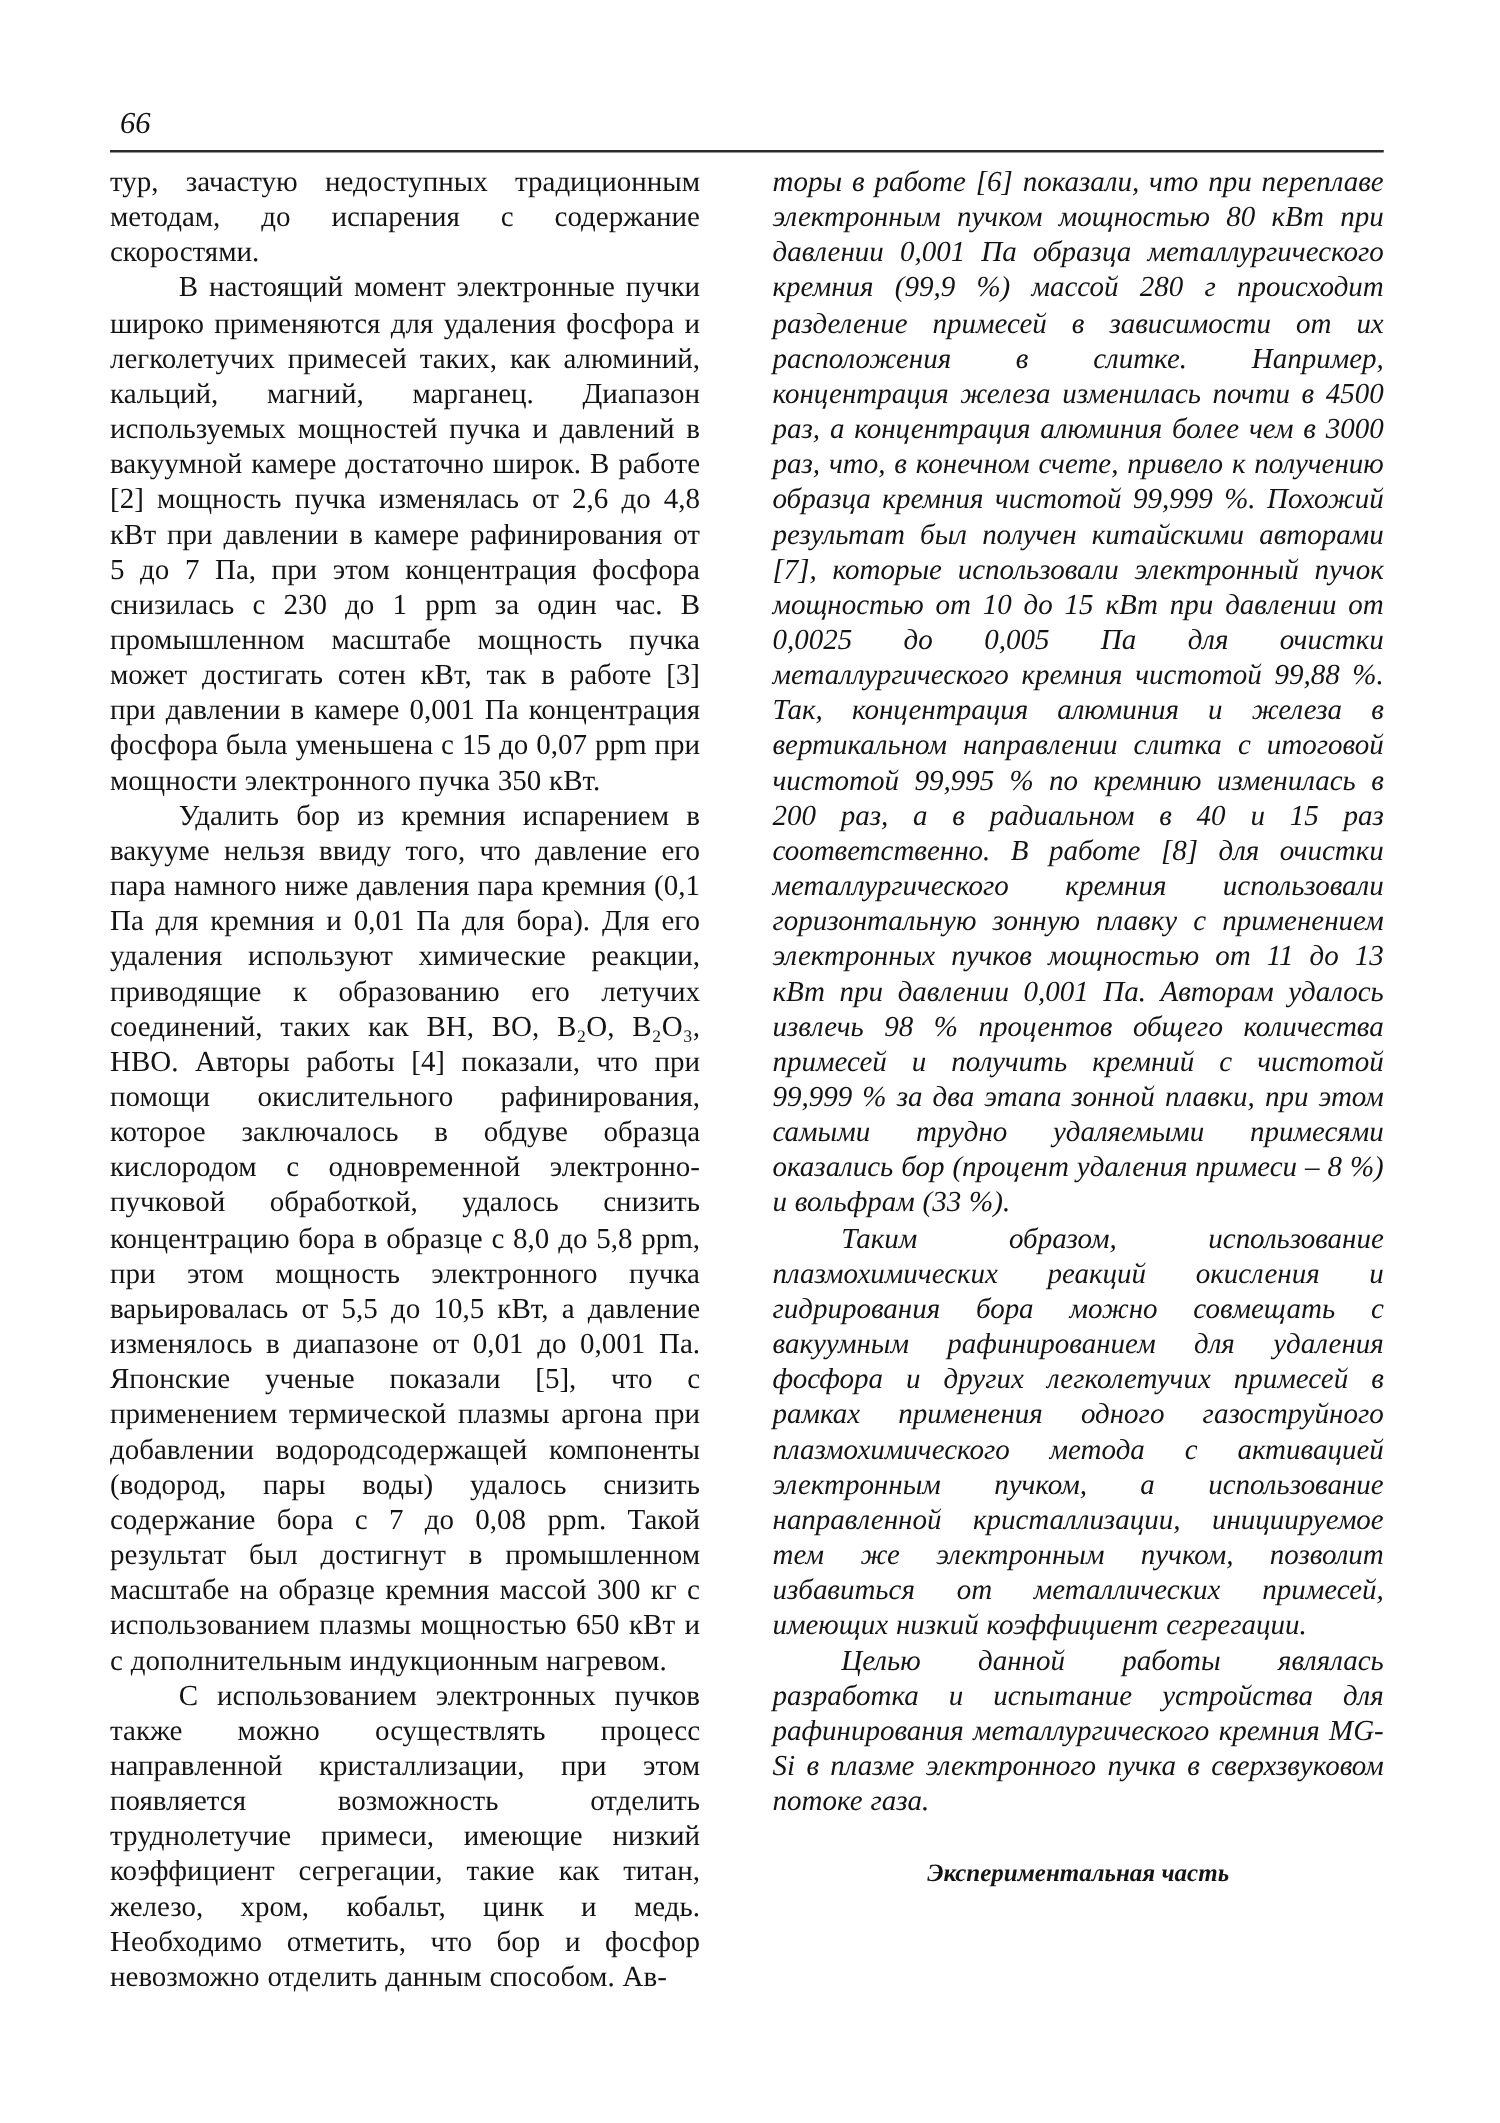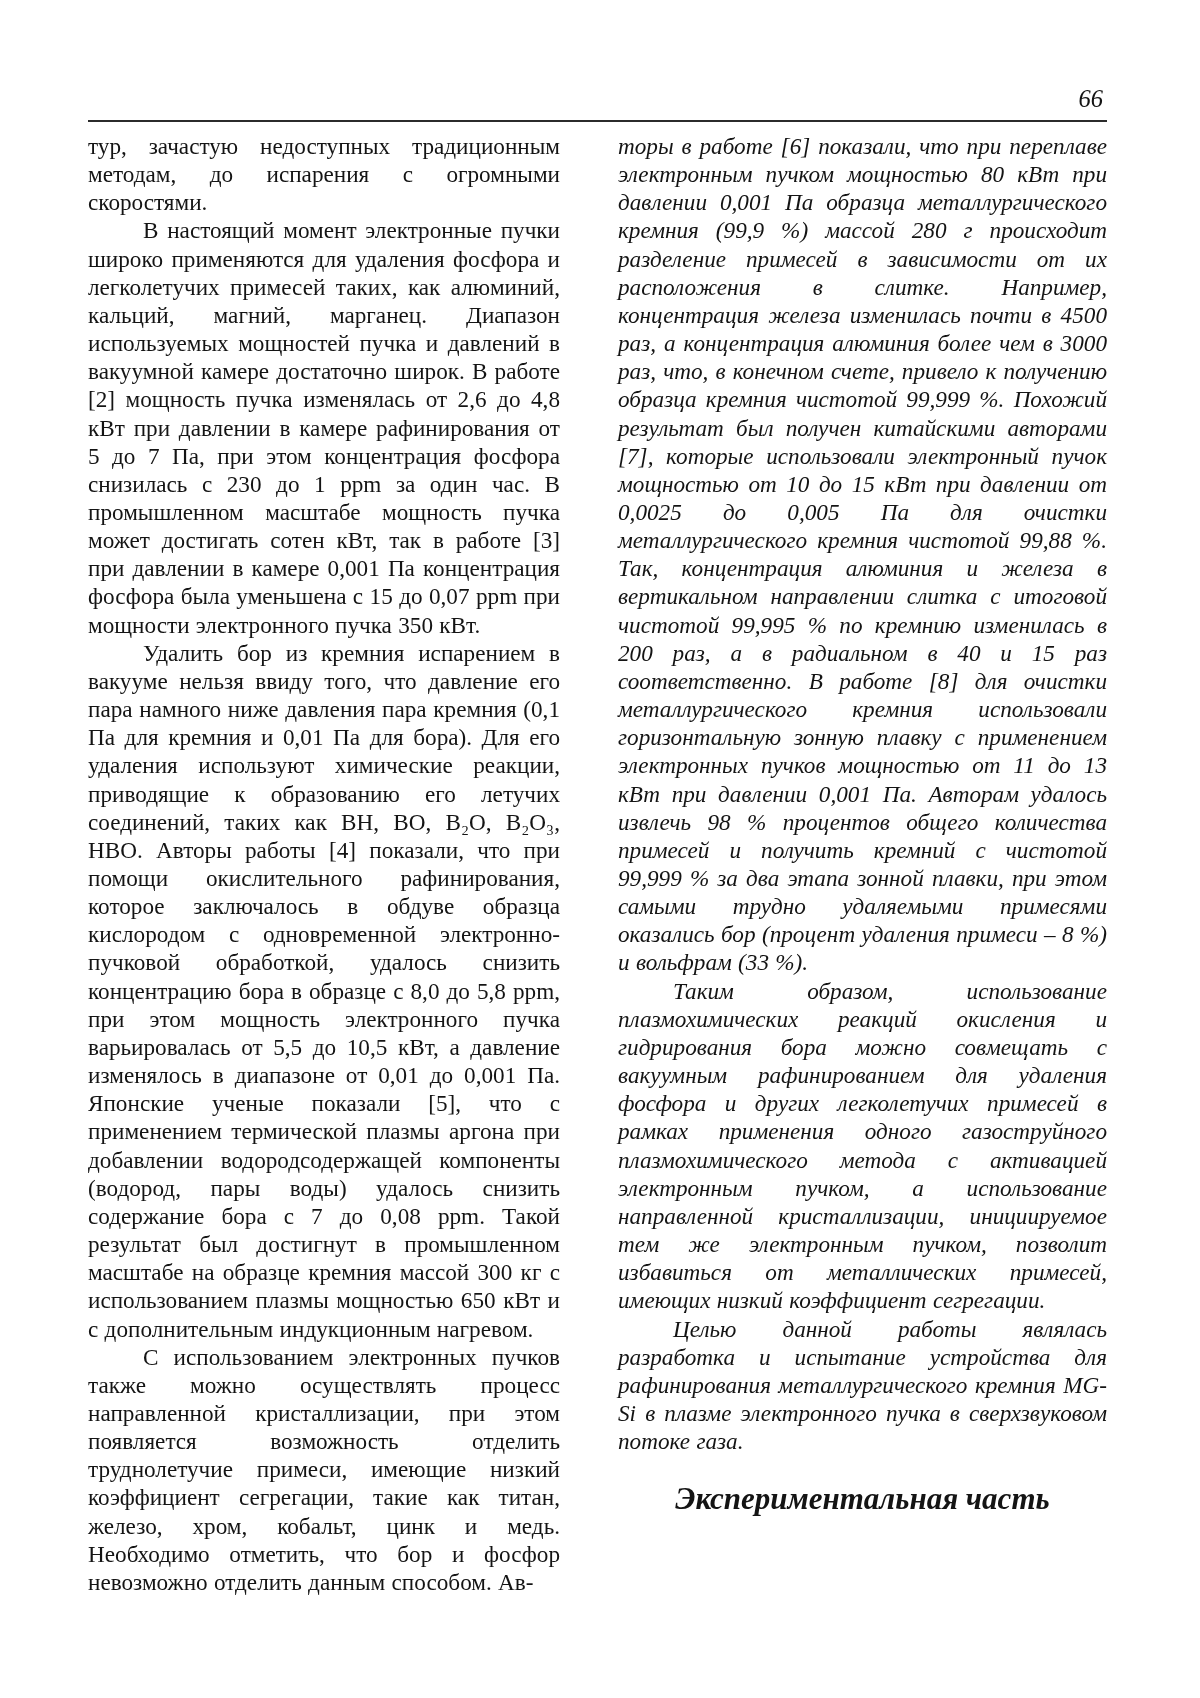--- a/index.html
+++ b/index.html
@@ -13,21 +13,21 @@
     height: 1698px;
     background: #ffffff;
     box-sizing: border-box;
     padding: 86px 93px 0 88px;
     font-family: "Liberation Serif", "DejaVu Serif", serif;
     color: #141414;
     overflow: hidden;
   }
   .running-head {
     display: flex;
-    justify-content: flex-end;
+    justify-content: flex-start;
     align-items: baseline;
     font-style: italic;
     font-size: 24.5px;
     line-height: 1.1;
     padding: 0 4px 7px 8px;
   }
   .pagenum { font-style: italic; }
   .authors { font-style: italic; letter-spacing: 0.2px; }
   .rule {
     border-bottom: 2.5px solid #2b2b2b;
@@ -45,42 +45,42 @@
     text-align: justify;
     font-size: 23.2px;
     line-height: 28.15px;
     text-indent: 55px;
     hyphens: auto;
     -webkit-hyphens: auto;
     word-spacing: 0.5px;
   }
   .para.no-indent { text-indent: 0; }
   .section-heading {
-    font-size: 31px;
+    font-size: 20px;
     line-height: 28.15px;
     font-weight: bold;
     text-align: center;
     margin: 30px 0 20px 0;
   }
 </style>
 </head>
 <body>
 
 <div class="page">
 
   <header class="running-head">
     <span class="pagenum">66</span>
   </header>
 
   <div class="rule"></div>
 
   <main class="columns">
 
     <section class="col col-left">
-      <p class="para no-indent">тур, зачастую недоступных традиционным методам, до испарения с огромными скоростями.</p>
+      <p class="para no-indent">тур, зачастую недоступных традиционным методам, до испарения с содержание скоростями.</p>
       <p class="para">В настоящий момент электронные пучки широко применяются для удаления фосфора и легколетучих примесей таких, как алюминий, кальций, магний, марганец. Диапазон используемых мощностей пучка и давлений в вакуумной камере достаточно широк. В работе [2] мощность пучка изменялась от 2,6 до 4,8 кВт при давлении в камере рафинирования от 5 до 7 Па, при этом концентрация фосфора снизилась с 230 до 1 ppm за один час. В промышленном масштабе мощность пучка может достигать сотен кВт, так в работе [3] при давлении в камере 0,001 Па концентрация фосфора была уменьшена с 15 до 0,07 ppm при мощности электронного пучка 350 кВт.</p>
       <p class="para">Удалить бор из кремния испарением в вакууме нельзя ввиду того, что давление его пара намного ниже давления пара кремния (0,1 Па для кремния и 0,01 Па для бора). Для его удаления используют химические реакции, приводящие к образованию его летучих соединений, таких как BH, BO, B₂O, B₂O₃, HBO. Авторы работы [4] показали, что при помощи окислительного рафинирования, которое заключалось в обдуве образца кислородом с одновременной электронно-пучковой обработкой, удалось снизить концентрацию бора в образце с 8,0 до 5,8 ppm, при этом мощность электронного пучка варьировалась от 5,5 до 10,5 кВт, а давление изменялось в диапазоне от 0,01 до 0,001 Па. Японские ученые показали [5], что с применением термической плазмы аргона при добавлении водородсодержащей компоненты (водород, пары воды) удалось снизить содержание бора с 7 до 0,08 ppm. Такой результат был достигнут в промышленном масштабе на образце кремния массой 300 кг с использованием плазмы мощностью 650 кВт и с дополнительным индукционным нагревом.</p>
       <p class="para">С использованием электронных пучков также можно осуществлять процесс направленной кристаллизации, при этом появляется возможность отделить труднолетучие примеси, имеющие низкий коэффициент сегрегации, такие как титан, железо, хром, кобальт, цинк и медь. Необходимо отметить, что бор и фосфор невозможно отделить данным способом. Ав-</p>
     </section>
 
     <section class="col col-right">
       <p class="para no-indent">торы в работе [6] показали, что при переплаве электронным пучком мощностью 80 кВт при давлении 0,001 Па образца металлургического кремния (99,9 %) массой 280 г происходит разделение примесей в зависимости от их расположения в слитке. Например, концентрация железа изменилась почти в 4500 раз, а концентрация алюминия более чем в 3000 раз, что, в конечном счете, привело к получению образца кремния чистотой 99,999 %. Похожий результат был получен китайскими авторами [7], которые использовали электронный пучок мощностью от 10 до 15 кВт при давлении от 0,0025 до 0,005 Па для очистки металлургического кремния чистотой 99,88 %. Так, концентрация алюминия и железа в вертикальном направлении слитка с итоговой чистотой 99,995 % по кремнию изменилась в 200 раз, а в радиальном в 40 и 15 раз соответственно. В работе [8] для очистки металлургического кремния использовали горизонтальную зонную плавку с применением электронных пучков мощностью от 11 до 13 кВт при давлении 0,001 Па. Авторам удалось извлечь 98 % процентов общего количества примесей и получить кремний с чистотой 99,999 % за два этапа зонной плавки, при этом самыми трудно удаляемыми примесями оказались бор (процент удаления примеси – 8 %) и вольфрам (33 %).</p>
       <p class="para">Таким образом, использование плазмохимических реакций окисления и гидрирования бора можно совмещать с вакуумным рафинированием для удаления фосфора и других легколетучих примесей в рамках применения одного газоструйного плазмохимического метода с активацией электронным пучком, а использование направленной кристаллизации, инициируемое тем же электронным пучком, позволит избавиться от металлических примесей, имеющих низкий коэффициент сегрегации.</p>
       <p class="para">Целью данной работы являлась разработка и испытание устройства для рафинирования металлургического кремния MG-Si в плазме электронного пучка в сверхзвуковом потоке газа.</p>
       <h2 class="section-heading">Экспериментальная часть</h2>

